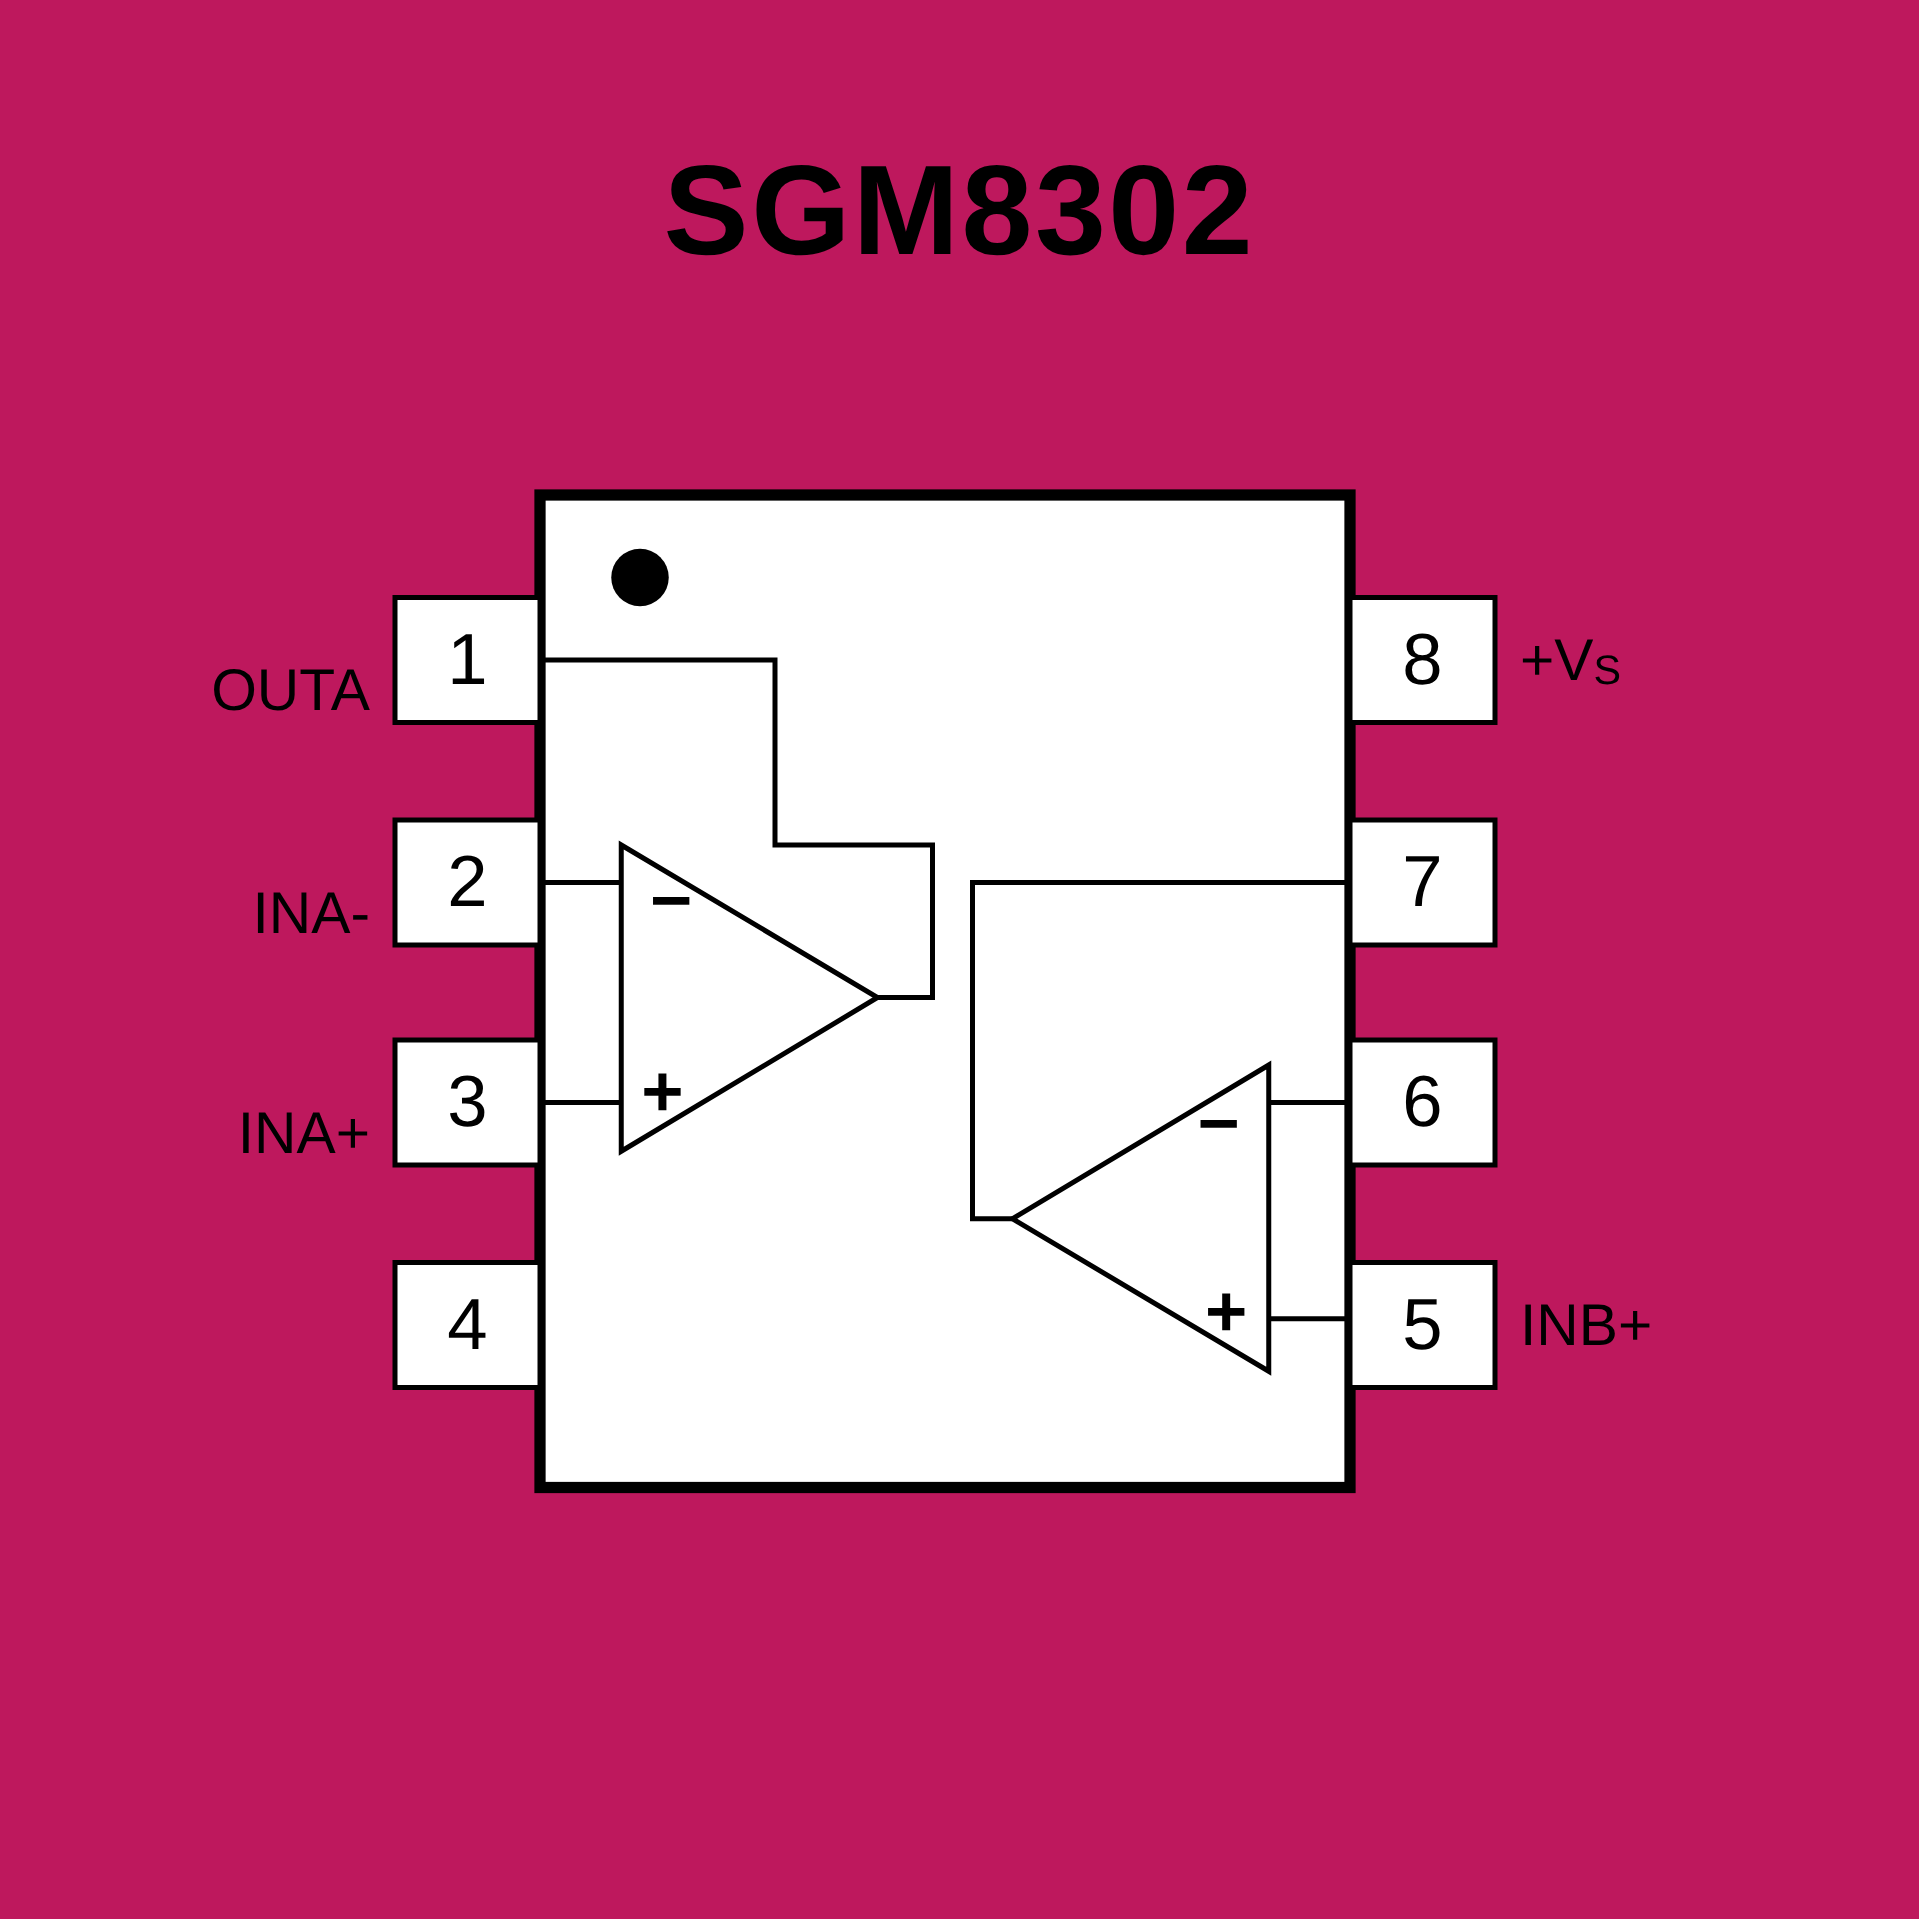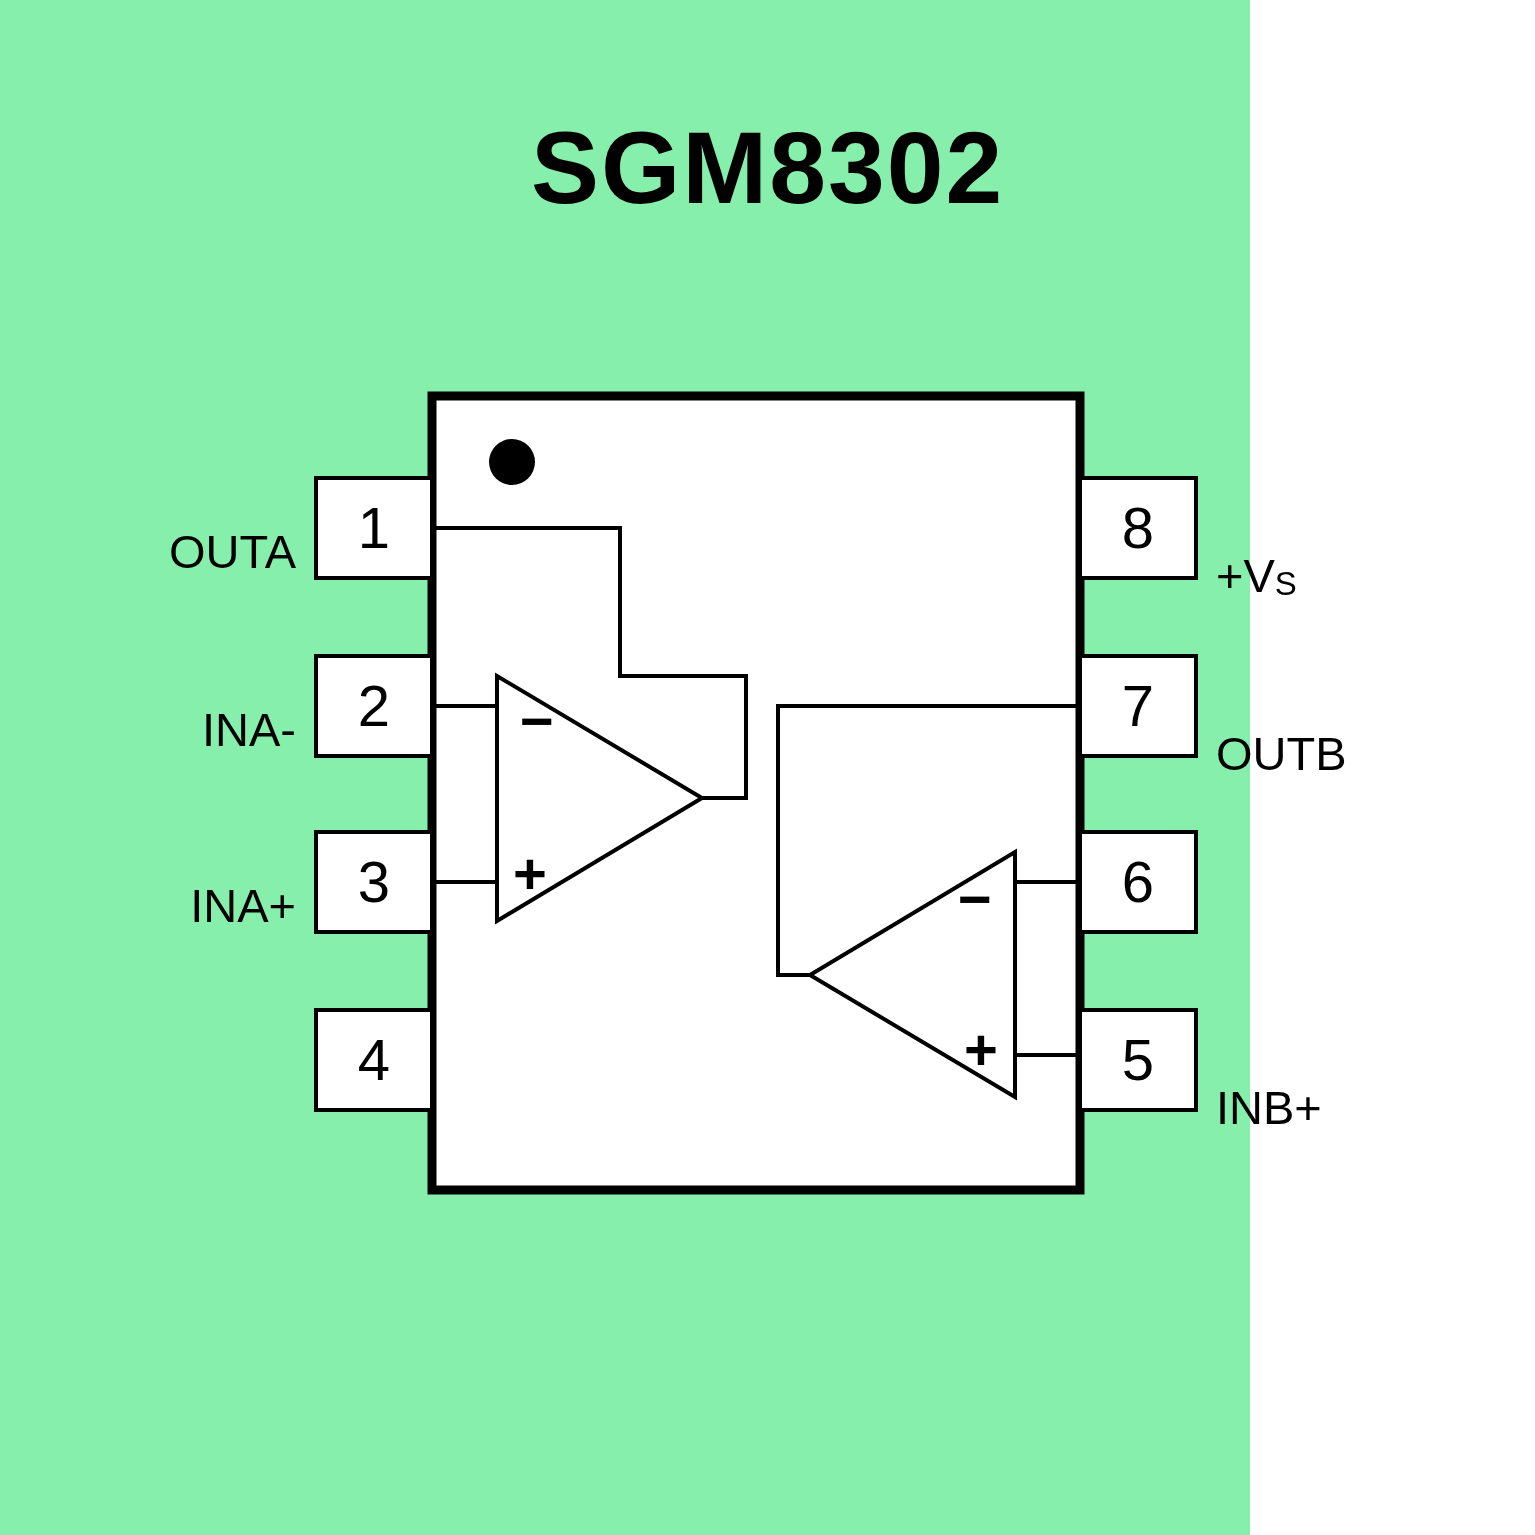--- a/index.html
+++ b/index.html
@@ -1,22 +1,22 @@
 <!DOCTYPE html>
 <html><head>
 <meta charset="utf-8">
 <style>
   html, body { margin: 0; padding: 0; }
   body { width: 1535px; height: 1535px; background: #ffffff; overflow: hidden; }
 
   #stage {
     position: relative;
-    width: 1250px;
+    width: 1535px;
     height: 1535px;
-    background: #86efac;
+    background: #be185d;
     font-family: "Liberation Sans", sans-serif;
     color: #000000;
   }
 
   .title {
     position: absolute;
     top: 110px;
     left: 0;
     width: 1535px;
     text-align: center;
@@ -42,21 +42,21 @@
   }
 
   .pin-label {
     position: absolute;
     height: 64px;
     line-height: 64px;
     font-size: 47px;
     white-space: nowrap;
   }
   .pin-label.left  { left: 76px;  width: 220px; text-align: right; margin-top: 24px; }
-  .pin-label.right { left: 1216px; width: 280px; text-align: left; margin-top: 48px; }
+  .pin-label.right { left: 1216px; width: 280px; text-align: left; }
   .pin-label sub {
     font-size: 33px;
     vertical-align: baseline;
     position: relative;
     top: 3px;
   }
 
   .opamp-sign {
     position: absolute;
     font-size: 58px;
@@ -109,21 +109,20 @@
   <div class="pin-number" style="left:1080px; top:478px;">8</div>
   <div class="pin-number" style="left:1080px; top:656px;">7</div>
   <div class="pin-number" style="left:1080px; top:832px;">6</div>
   <div class="pin-number" style="left:1080px; top:1010px;">5</div>
 
   <div class="pin-label left" style="top:496px;"><span>OUTA</span><sub></sub></div>
   <div class="pin-label left" style="top:674px;"><span>INA-</span><sub></sub></div>
   <div class="pin-label left" style="top:850px;text-align:right;"><span>INA+</span><sub></sub></div>
 
   <div class="pin-label right" style="top:496px;"><span>+V</span><sub>S</sub></div>
-  <div class="pin-label right" style="top:674px;"><span>OUTB</span><sub></sub></div>
   <div class="pin-label right" style="top:1028px;"><span>INB+</span><sub></sub></div>
 
   <div class="opamp-sign" style="left:537px; top:721px;">−</div>
   <div class="opamp-sign" style="left:530px; top:874px;">+</div>
 
   <div class="opamp-sign" style="left:975px; top:899px;">−</div>
   <div class="opamp-sign" style="left:981px; top:1050px;">+</div>
 
 </div>
 

